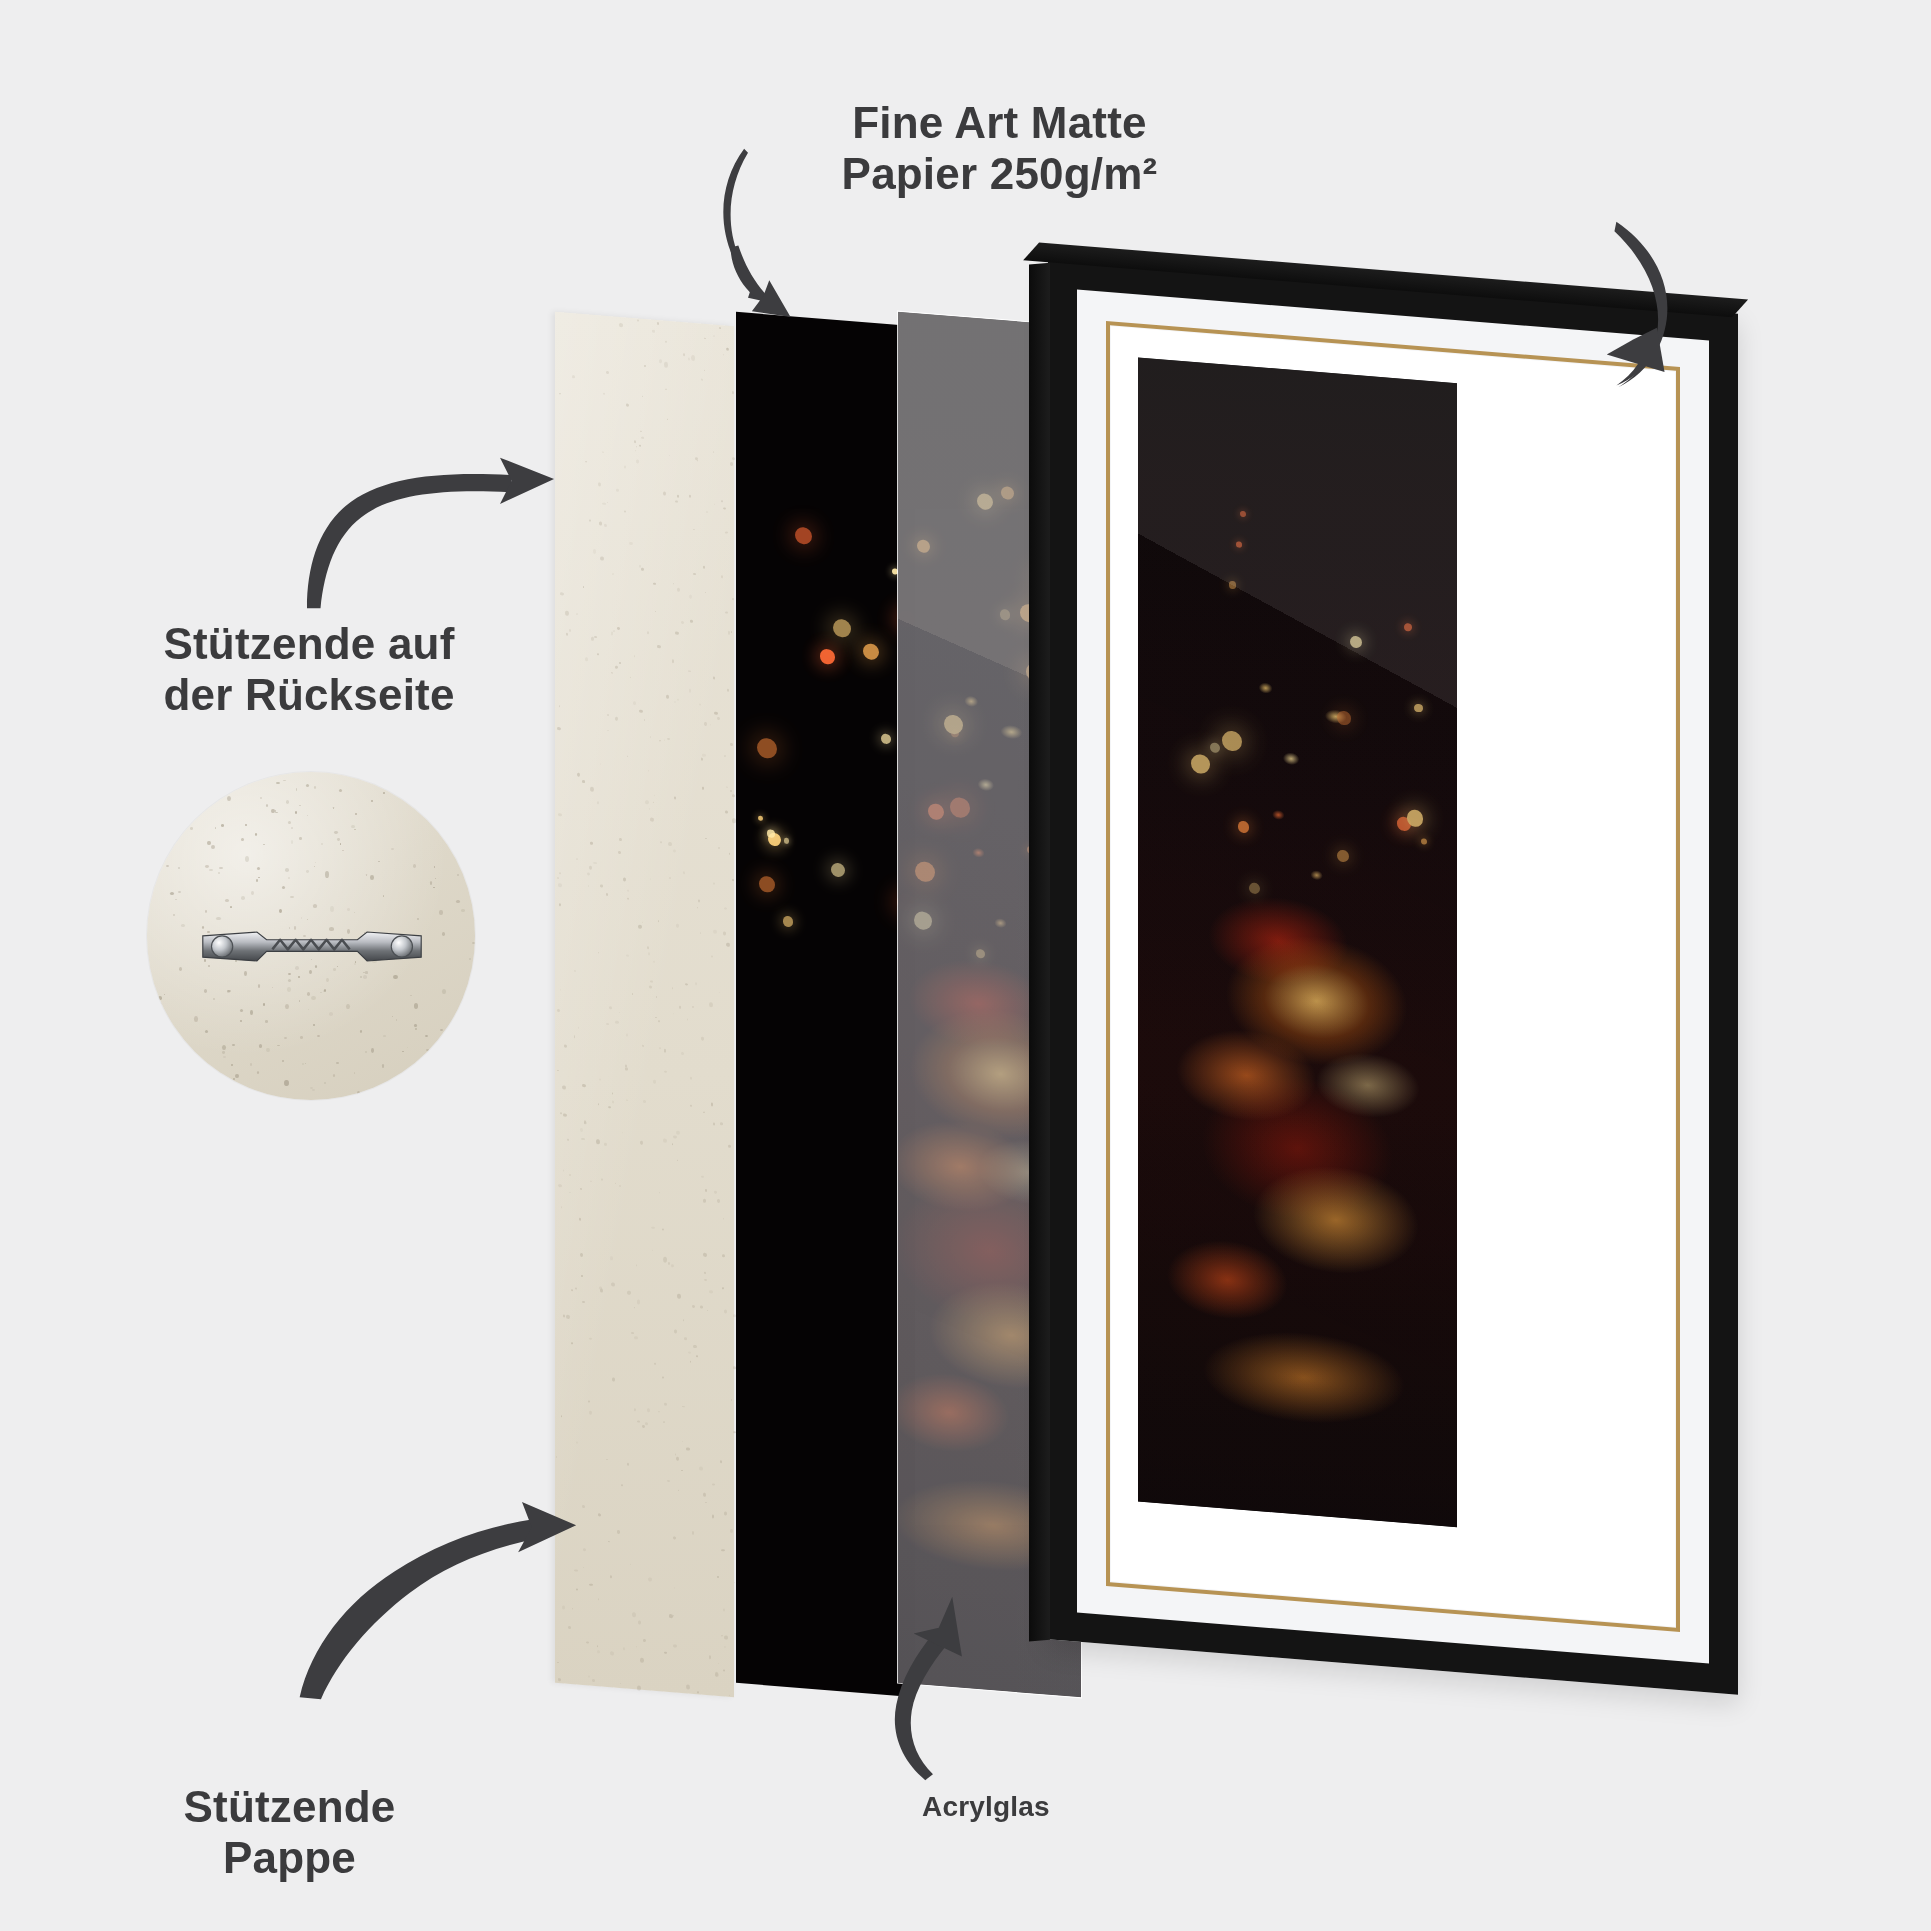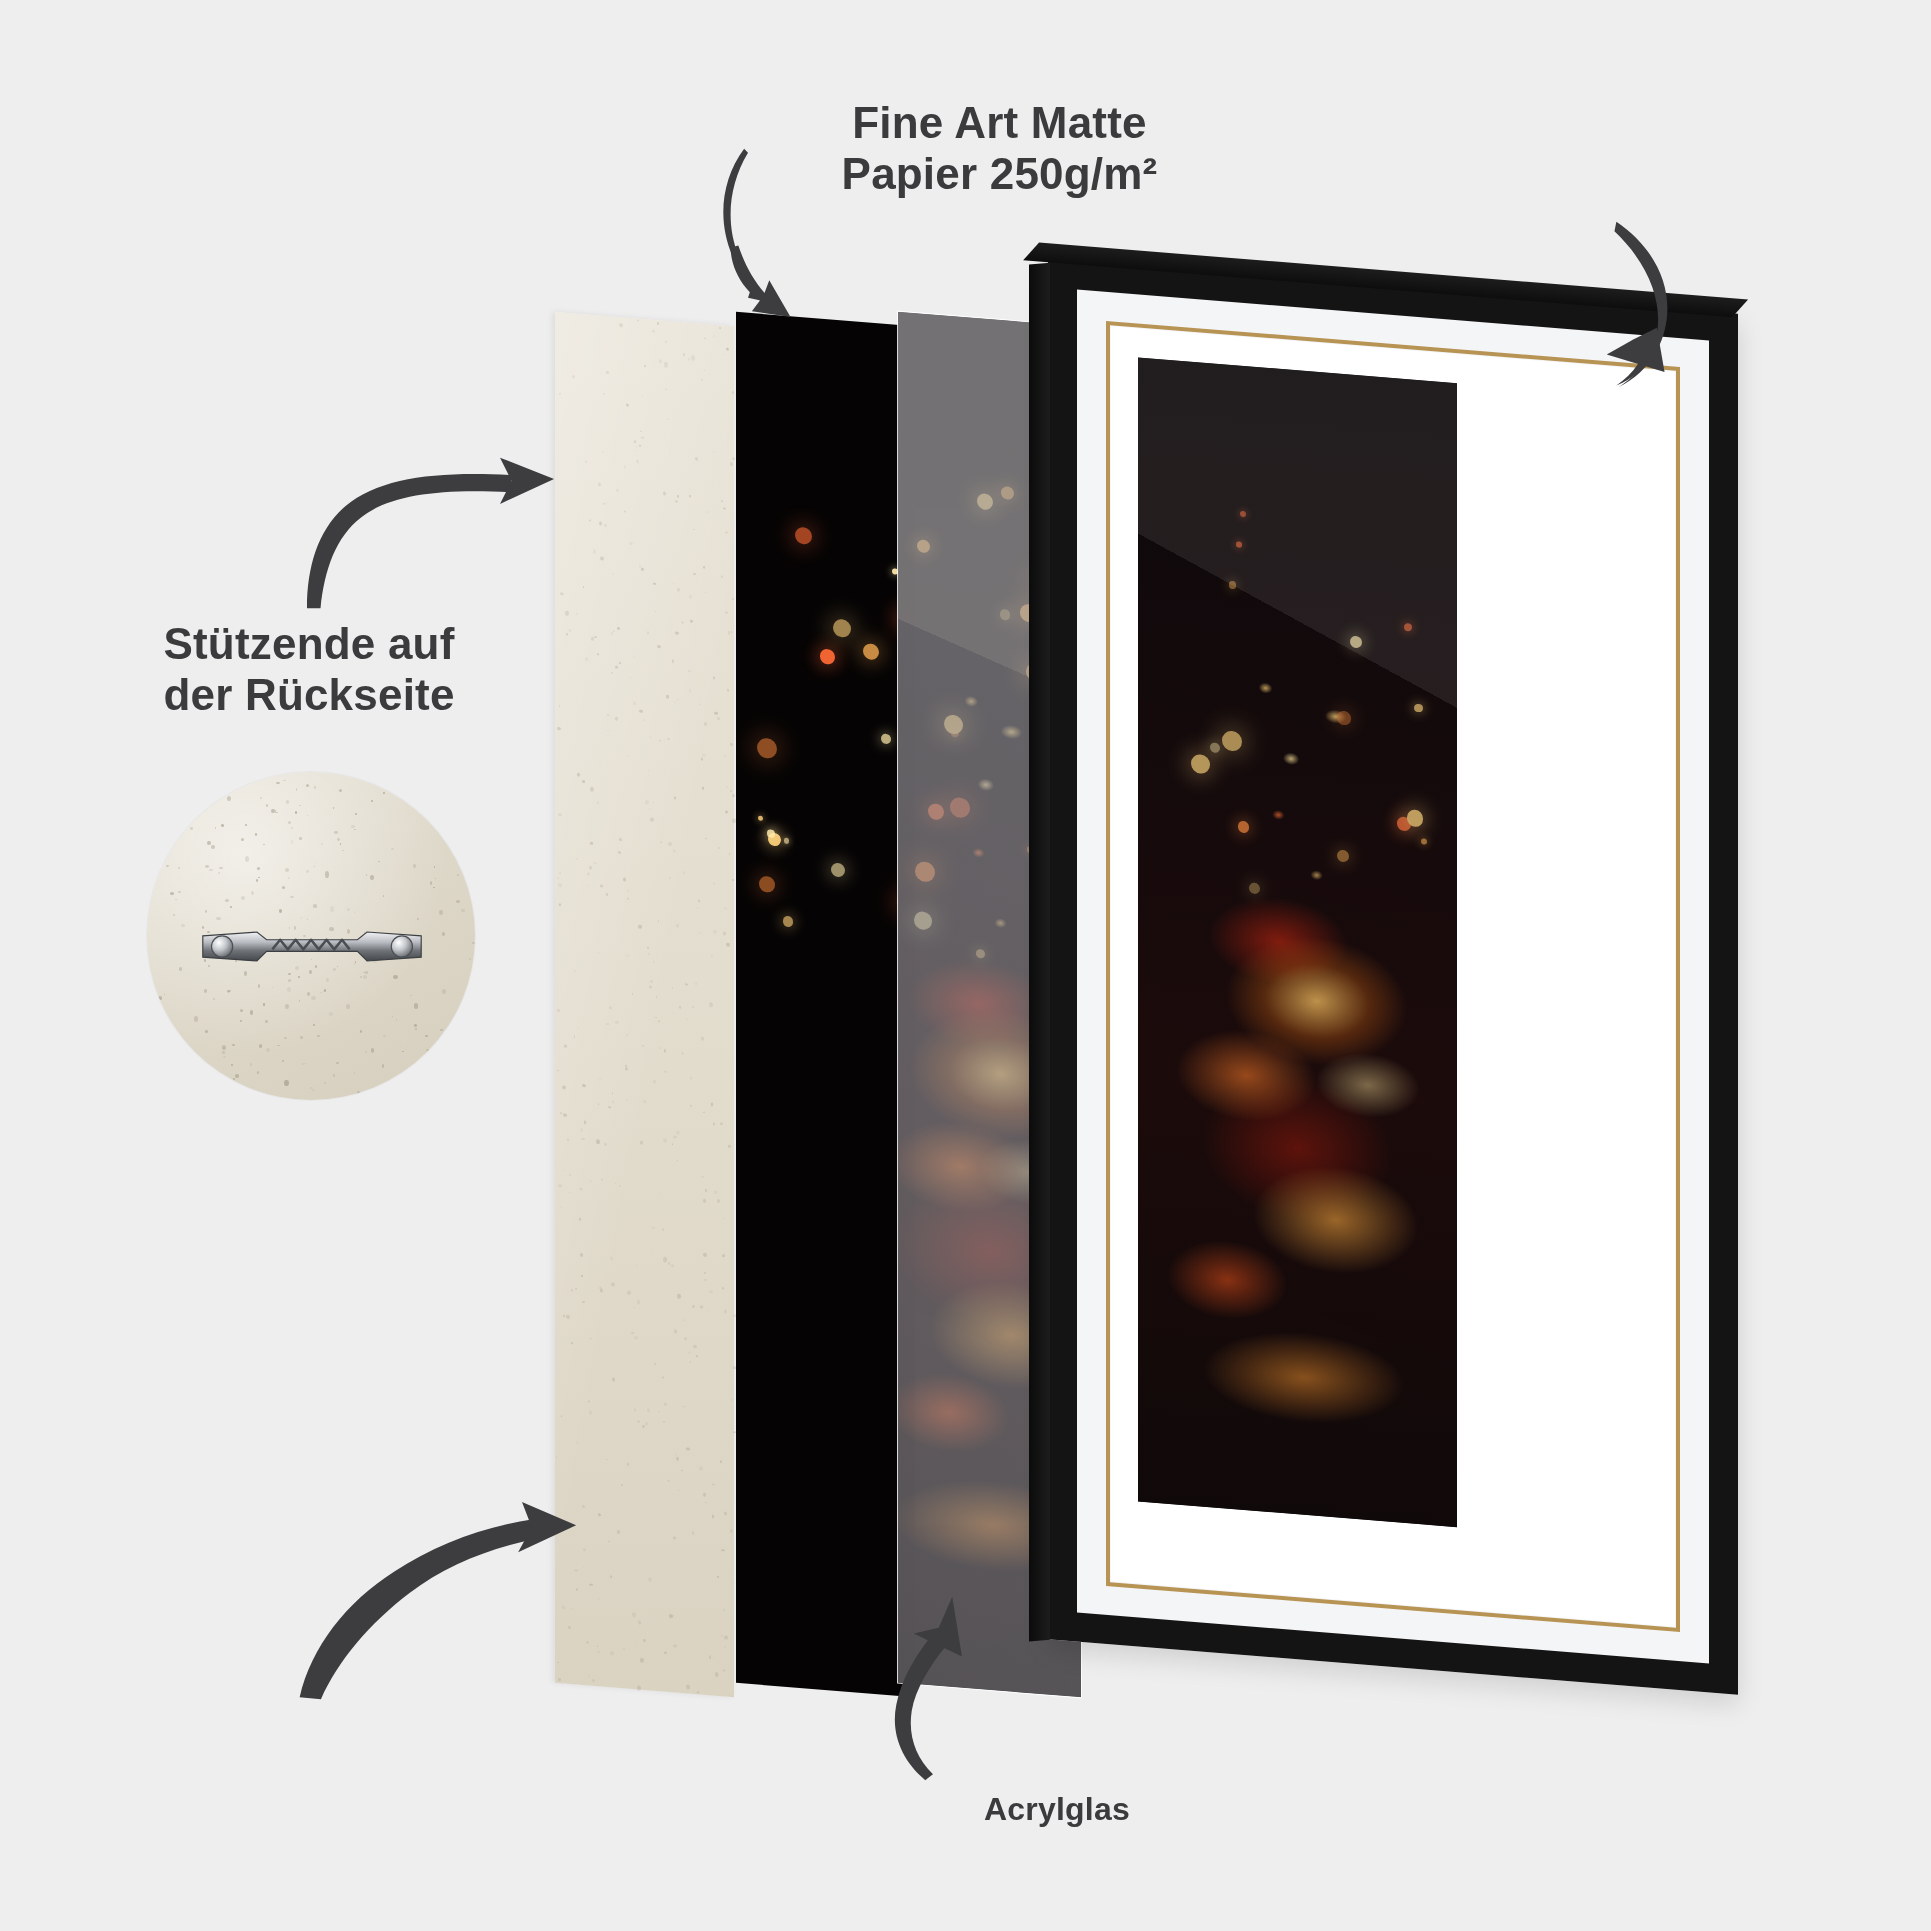--- a/index.html
+++ b/index.html
@@ -16,21 +16,21 @@
     color:#3b3b3d;
     font-weight:700;
     letter-spacing:0.2px;
     line-height:1.16;
     white-space:pre-line;
   }
   #lbl-paper{left:787px;top:97px;width:425px;font-size:44px;text-align:center;}
   #lbl-frame{left:1303px;top:169px;width:328px;font-size:44px;text-align:center;}
   #lbl-hanger{left:106px;top:618px;width:406px;font-size:44px;text-align:center;}
   #lbl-card{left:130px;top:1781px;width:319px;font-size:44px;text-align:center;}
-  #lbl-acryl{left:922px;top:1791px;width:270px;font-size:32px;text-align:center;}
+  #lbl-acryl{left:922px;top:1791px;width:270px;font-size:28px;}
 
   
   .arrow{position:absolute;overflow:visible;}
   .arrow path{fill:#3d3d40;}
 
   
   #hanger-circle{
     position:absolute;left:147px;top:772px;width:328px;height:328px;
     border-radius:50%;overflow:hidden;
     background:
@@ -967,16 +967,18 @@
 
   <svg class="arrow" id="a-acryl" style="left:869px;top:1591px;width:126px;height:193px;" viewBox="0 0 130 200">
     <path d="M58 196 C34 176 22 148 28 118 C33 92 48 66 68 42 L82 54 C62 78 48 102 44 124 C40 150 48 172 66 190 Z"></path>
     <path d="M86 6 L96 68 L46 44 L72 38 Z"></path>
   </svg>
 
   <div class="label" id="lbl-paper">Fine Art Matte
 Papier 250g/m²</div>
   <div class="label" id="lbl-hanger">Stützende auf
 der Rückseite</div>
+  <div class="label" id="lbl-card">Stützende
+Pappe</div>
   <div class="label" id="lbl-acryl">Acrylglas</div>
 
 </div>
 
 
 </body></html>

